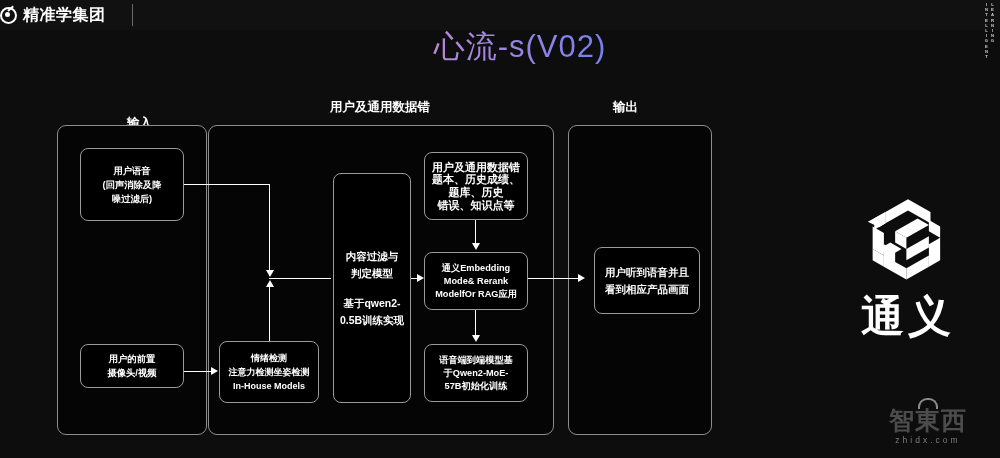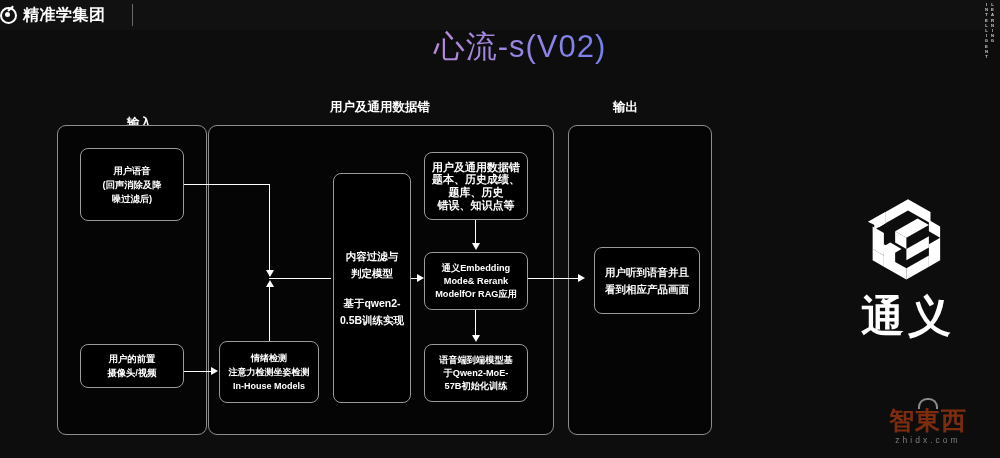--- a/index.html
+++ b/index.html
@@ -66,21 +66,21 @@
   
   .tongyi{position:absolute;left:833px;top:196px;width:150px;height:150px;
           display:flex;flex-direction:column;align-items:center;}
   .tongyi-mark{width:108px;height:100px;}
   .tongyi-word{font-size:43px;font-weight:bold;letter-spacing:4px;margin-top:2px;color:#fff;}
 
   
   .wm{position:absolute;left:862px;top:398px;width:132px;height:52px;
       display:flex;flex-direction:column;align-items:center;opacity:.62;}
   .wm-main{display:flex;align-items:flex-end;gap:3px;font-size:25px;font-weight:bold;
-           color:#c2410c;letter-spacing:1px;line-height:27px;}
+           color:#737373;letter-spacing:1px;line-height:27px;}
   .wm-sub{font-size:8.5px;letter-spacing:3px;color:#bdbdbd;margin-top:1px;}
   .wm-ant{width:16px;height:9px;border:2.5px solid #d8d8d8;border-bottom:none;
           border-radius:9px 9px 0 0;margin:0 auto -2px auto;}
 </style>
 </head>
 <body>
 
 <div class="slide">
 
   <div class="header">

